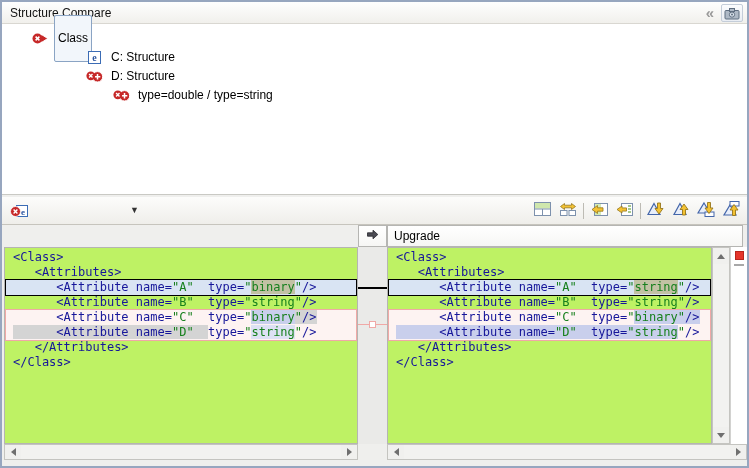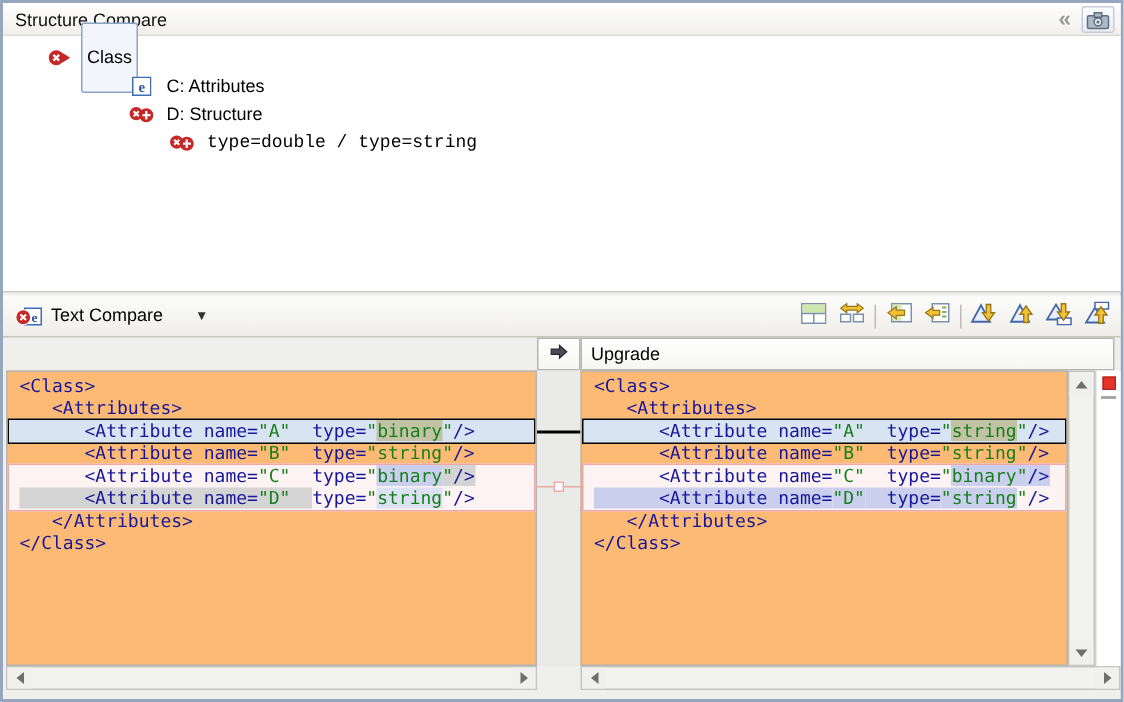--- a/index.html
+++ b/index.html
@@ -30,21 +30,21 @@
   .tc-dd{position:absolute;left:128px;top:0;line-height:27px;font-size:9px;color:#333;cursor:default}
   .toolbar{position:absolute;right:3px;top:3px;height:22px;display:flex;align-items:center}
   .tb-btn{width:25px;height:22px;display:flex;align-items:center;justify-content:center;border-radius:2px}
   .tb-sep{width:1px;height:16px;background:#bdbbb4;margin:0 3px}
   .cols-header{position:absolute;left:0;top:28px;width:745px;height:22px}
   .col-h{position:absolute;top:0;height:22px;border:1px solid #b5b5b2;
     background:linear-gradient(#ffffff,#f6f6f4);font-size:12px;color:#000;
     line-height:20px;padding-left:6px;overflow:hidden}
   .col-h.mid{display:flex;align-items:center;justify-content:center;padding:0}
   
-  .pane{position:absolute;top:50px;height:197px;background:#fdba74;border:1px solid #b5b5b2;overflow:hidden}
+  .pane{position:absolute;top:50px;height:197px;background:#bef264;border:1px solid #b5b5b2;overflow:hidden}
   .gutter{position:absolute;top:50px;height:197px;left:356px;width:29px;background:#eaeae8}
   .cl{position:absolute;left:0;right:0;height:15px;padding-left:8px;
     font-family:"DejaVu Sans Mono","Liberation Mono",monospace;font-size:12px;line-height:15px;
     white-space:pre;z-index:2}
   .tok-n{color:var(--tag)} .tok-g{color:var(--val)}
   .hl-olive{background:var(--olive)} .hl-lav{background:var(--lav)}
   .hl-lavlight{background:var(--lavlight)} .hl-gray{background:var(--gray)}
   .ov-sel{position:absolute;left:0;right:0;height:17px;background:var(--sel);border:1px solid #000;z-index:1}
   .ov-chg{position:absolute;left:0;right:0;background:var(--pinkbg);border:1px solid var(--pinkborder);z-index:1}
   .conn-black{position:absolute;left:0;width:29px;height:2px;background:#000;top:40px}
@@ -94,34 +94,34 @@
           </span>
           <span class="tree-label sel">Class</span>
         </div>
         <div class="tree-row" style="padding-left: 83px;">
           <span class="tree-icon">
             <svg width="13" height="13" viewBox="0 0 13 13">
               <rect x="0.5" y="0.5" width="12" height="12" fill="#fff" stroke="#3b6cb5"></rect>
               <text x="6.5" y="10" font-size="10" font-family="serif" font-weight="bold" fill="#2c56a0" text-anchor="middle">e</text>
             </svg>
           </span>
-          <span class="tree-label">C: Attributes</span>
+          <span class="tree-label">C: Structure</span>
         </div>
         <div class="tree-row" style="padding-left: 83px;">
           <span class="tree-icon">
             <svg width="17" height="13" viewBox="0 0 17 13">
               <circle cx="11.5" cy="6.8" r="5.2" fill="#c62828" stroke="#fff" stroke-width="1"></circle>
               <path d="M11.5,4 V9.6 M8.7,6.8 H14.3" stroke="#fff" stroke-width="1.5"></path>
               <circle cx="4.8" cy="5.8" r="4.4" fill="#c62828"></circle>
               <path d="M3.1,4.1 L6.5,7.5 M6.5,4.1 L3.1,7.5" stroke="#fff" stroke-width="1.4"></path>
             </svg>
           </span>
           <span class="tree-label">D: Structure</span>
         </div>
-        <div class="tree-row" style="padding-left: 110px; font-family: Liberation Mono, monospace;">
+        <div class="tree-row" style="padding-left: 110px;">
           <span class="tree-icon">
             <svg width="17" height="13" viewBox="0 0 17 13">
               <circle cx="11.5" cy="6.8" r="5.2" fill="#c62828" stroke="#fff" stroke-width="1"></circle>
               <path d="M11.5,4 V9.6 M8.7,6.8 H14.3" stroke="#fff" stroke-width="1.5"></path>
               <circle cx="4.8" cy="5.8" r="4.4" fill="#c62828"></circle>
               <path d="M3.1,4.1 L6.5,7.5 M6.5,4.1 L3.1,7.5" stroke="#fff" stroke-width="1.4"></path>
             </svg>
           </span>
           <span class="tree-label">type=double / type=string</span>
         </div>
@@ -129,21 +129,20 @@
   </div>
 
   <div class="textcmp">
     <div class="tc-header">
       <span class="tc-icon" id="tc-icon"><svg width="18" height="15" viewBox="0 0 18 15">
             <rect x="6.5" y="1.5" width="11" height="11" fill="#fff" stroke="#3b6cb5"></rect>
             <text x="13" y="10.5" font-size="9" font-family="serif" font-weight="bold" fill="#2c56a0" text-anchor="middle">e</text>
             <circle cx="5.5" cy="7.5" r="5" fill="#c62828" stroke="#fff" stroke-width="0.8"></circle>
             <path d="M3.6,5.6 L7.4,9.4 M7.4,5.6 L3.6,9.4" stroke="#fff" stroke-width="1.4"></path>
           </svg></span>
-      <span class="tc-title">Text Compare</span>
       <span class="tc-dd">▼</span>
       <div class="toolbar" id="toolbar">
           <div class="tb-btn">
             <span><svg width="17" height="14" viewBox="0 0 17 14">
                 <rect x="0.5" y="0.5" width="16" height="13" fill="#fff" stroke="#7d91ad"></rect>
                 <rect x="1" y="1" width="15" height="5.5" fill="#cfe7ad"></rect>
                 <line x1="0.5" y1="7" x2="16.5" y2="7" stroke="#7d91ad"></line>
                 <line x1="8.5" y1="7" x2="8.5" y2="13.5" stroke="#7d91ad"></line>
               </svg></span>
           </div>

